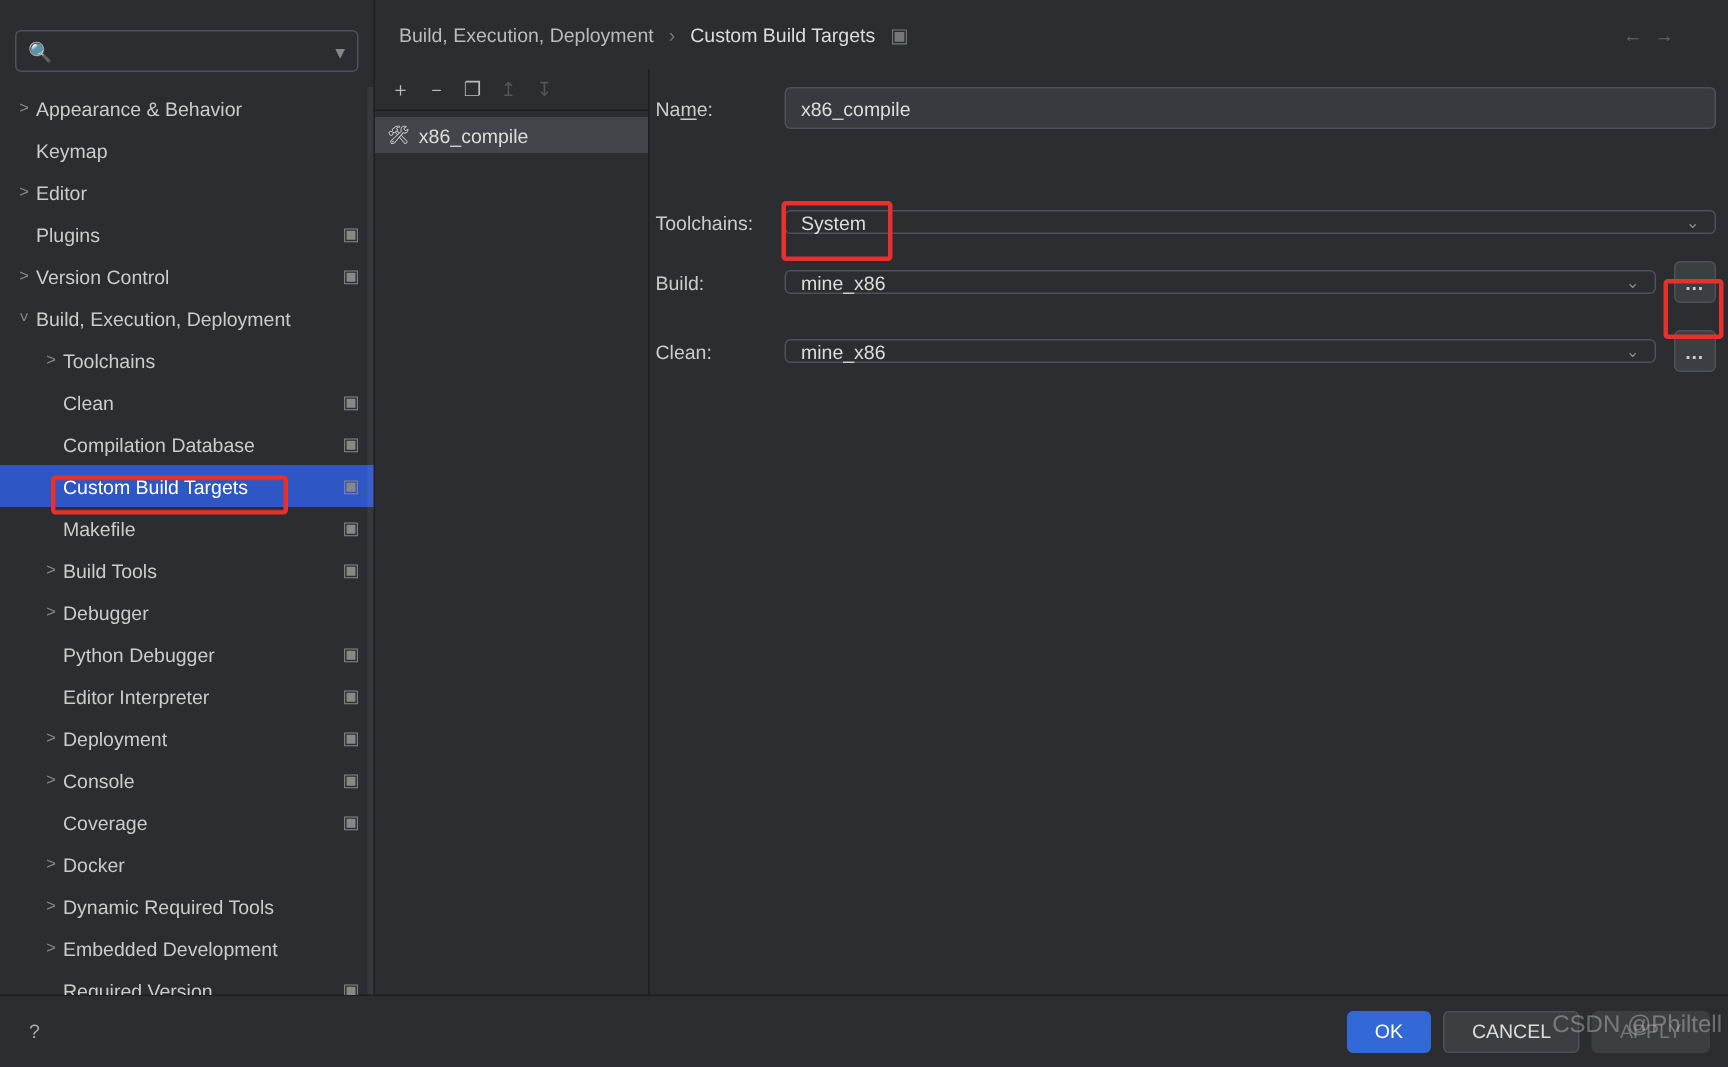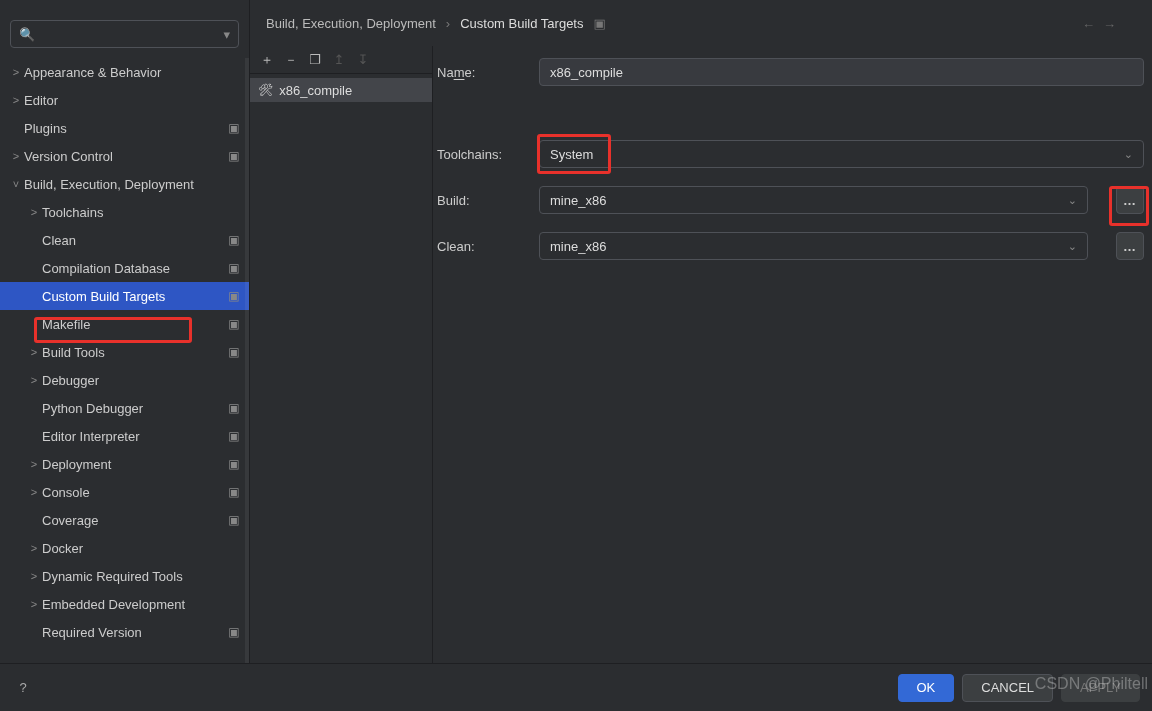--- a/index.html
+++ b/index.html
@@ -101,31 +101,31 @@
   .bc-sep { color: #777; }
   .bc-icon { color: #777; font-size: 13px;}
   .nav-arrows { display:flex; gap:8px; color:#666; margin-right: 20px;}
 
   .form {
     flex: 1;
     padding: 12px 4px 0 0;
     display: flex; flex-direction: column;
     gap: 18px;
   }
-  .form-row { display: flex; align-items: center; gap: 28px; padding-left: 4px; padding-right: 4px;}
+  .form-row { display: flex; align-items: center; gap: 12px; padding-left: 4px; padding-right: 4px;}
   .form-label { width: 74px; color: #ccc; }
   .u { text-decoration: underline; text-underline-offset: 2px;}
   .text-input {
     flex: 1; height: 28px;
     background: #383a3f; border: 1px solid #4e5157; border-radius: 4px;
     color: #ddd; padding: 0 10px;
     font-size: 13px;
   }
   .select {
-    flex: 1; height: 28px;
+    flex: 1; height: 16px;
     background: #2b2d30; border: 1px solid #4e5157; border-radius: 4px;
     color: #ddd; padding: 0 10px;
     display: flex; align-items:center; justify-content: space-between;
     font-size: 13px;
     position: relative;
   }
   .select .chevd { color: #888; font-size: 11px;}
   .ellipsis-btn {
     width: 28px; height: 28px;
     background: #3c3f41; border: 1px solid #4e5157; border-radius: 4px;
@@ -182,20 +182,25 @@
     <div class="sidebar">
       <div class="sidebar-search">
         <span style="color:#999; margin-right:6px;">🔍</span>
         <input type="text" placeholder="" style="">
         <span style="color:#888;">▾</span>
       </div>
       <div class="tree" id="tree-container">
         <div class="tree-row indent0">
             <span class="chev">&gt;</span>
             <span class="tree-label">Appearance &amp; Behavior</span>
+            <span class="row-icon"></span>
+          </div>
+          <div class="tree-row indent0">
+            <span class="chev"></span>
+            <span class="tree-label">Keymap</span>
             <span class="row-icon"></span>
           </div>
           <div class="tree-row indent0">
             <span class="chev">&gt;</span>
             <span class="tree-label">Editor</span>
             <span class="row-icon"></span>
           </div>
           <div class="tree-row indent0">
             <span class="chev"></span>
             <span class="tree-label">Plugins</span>

